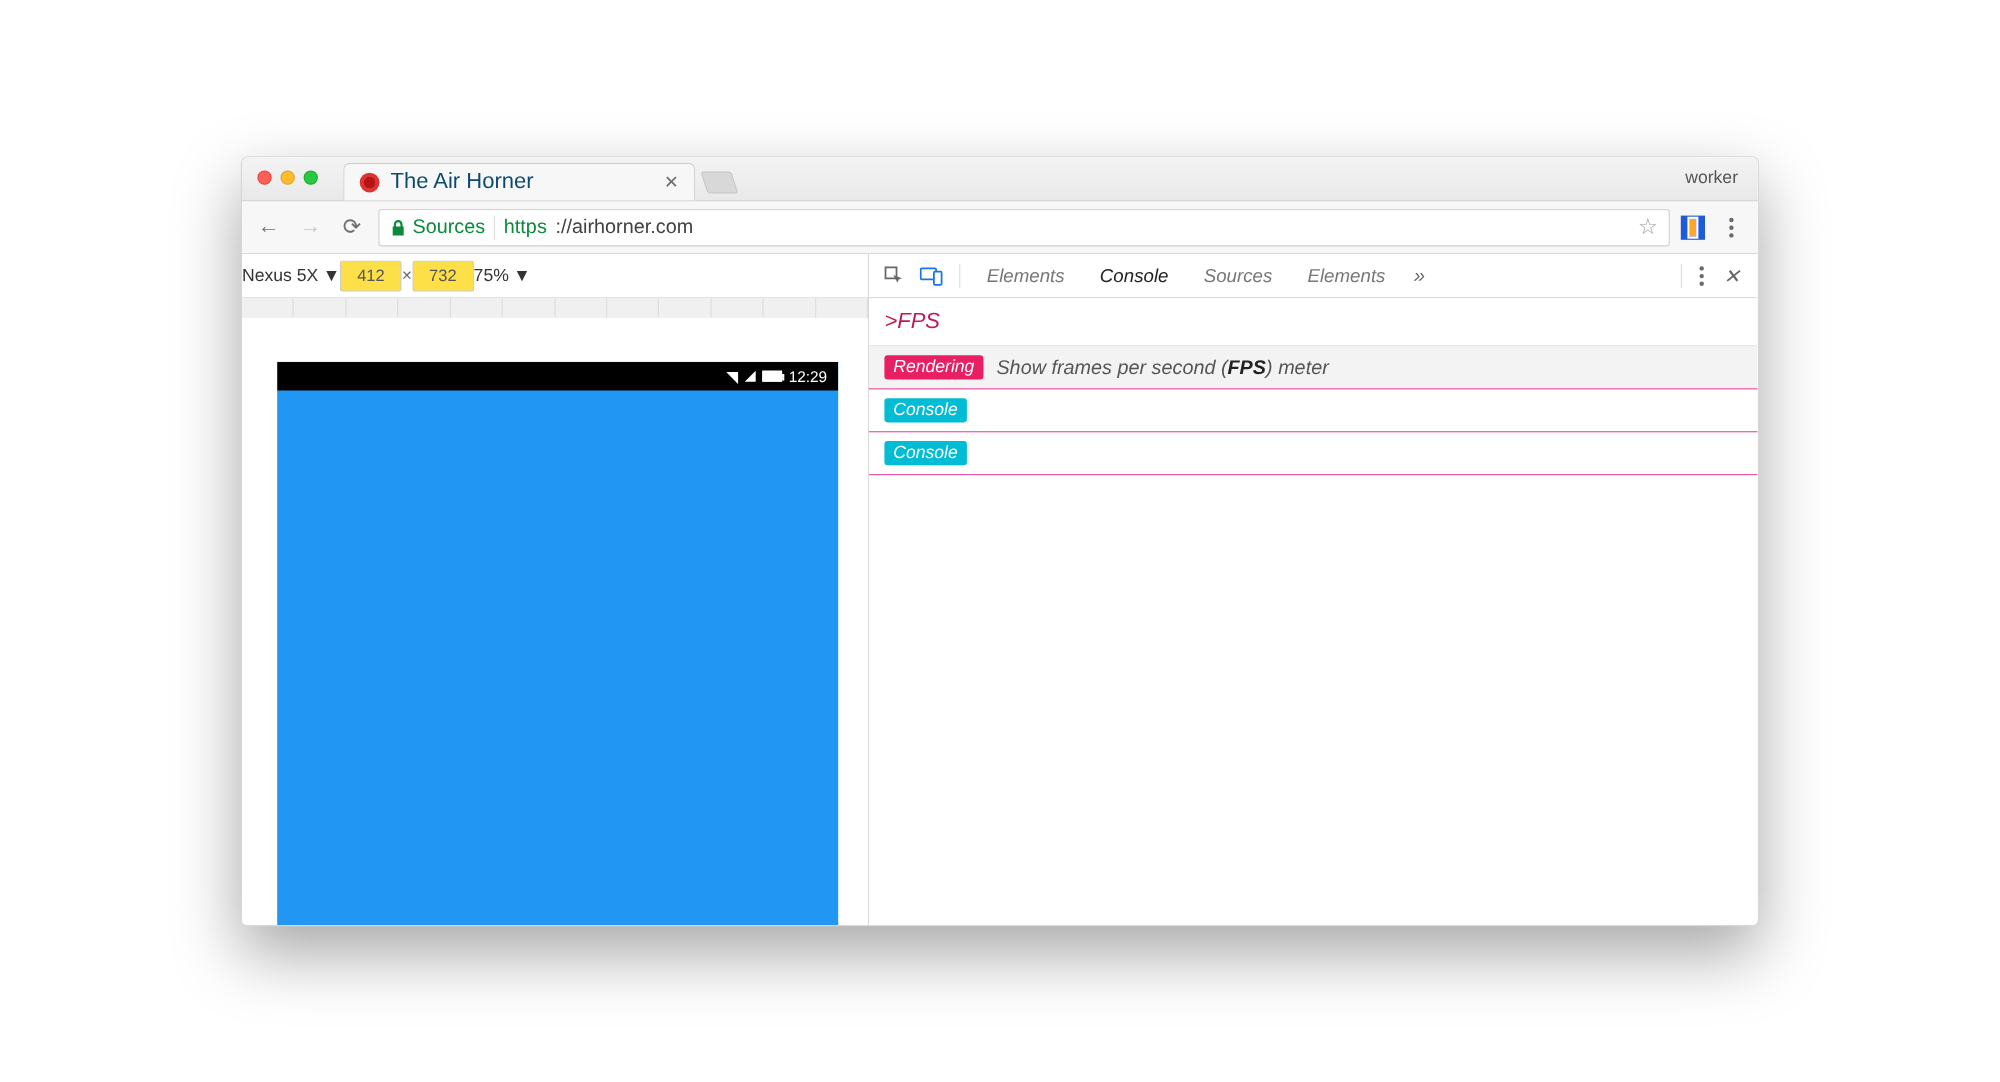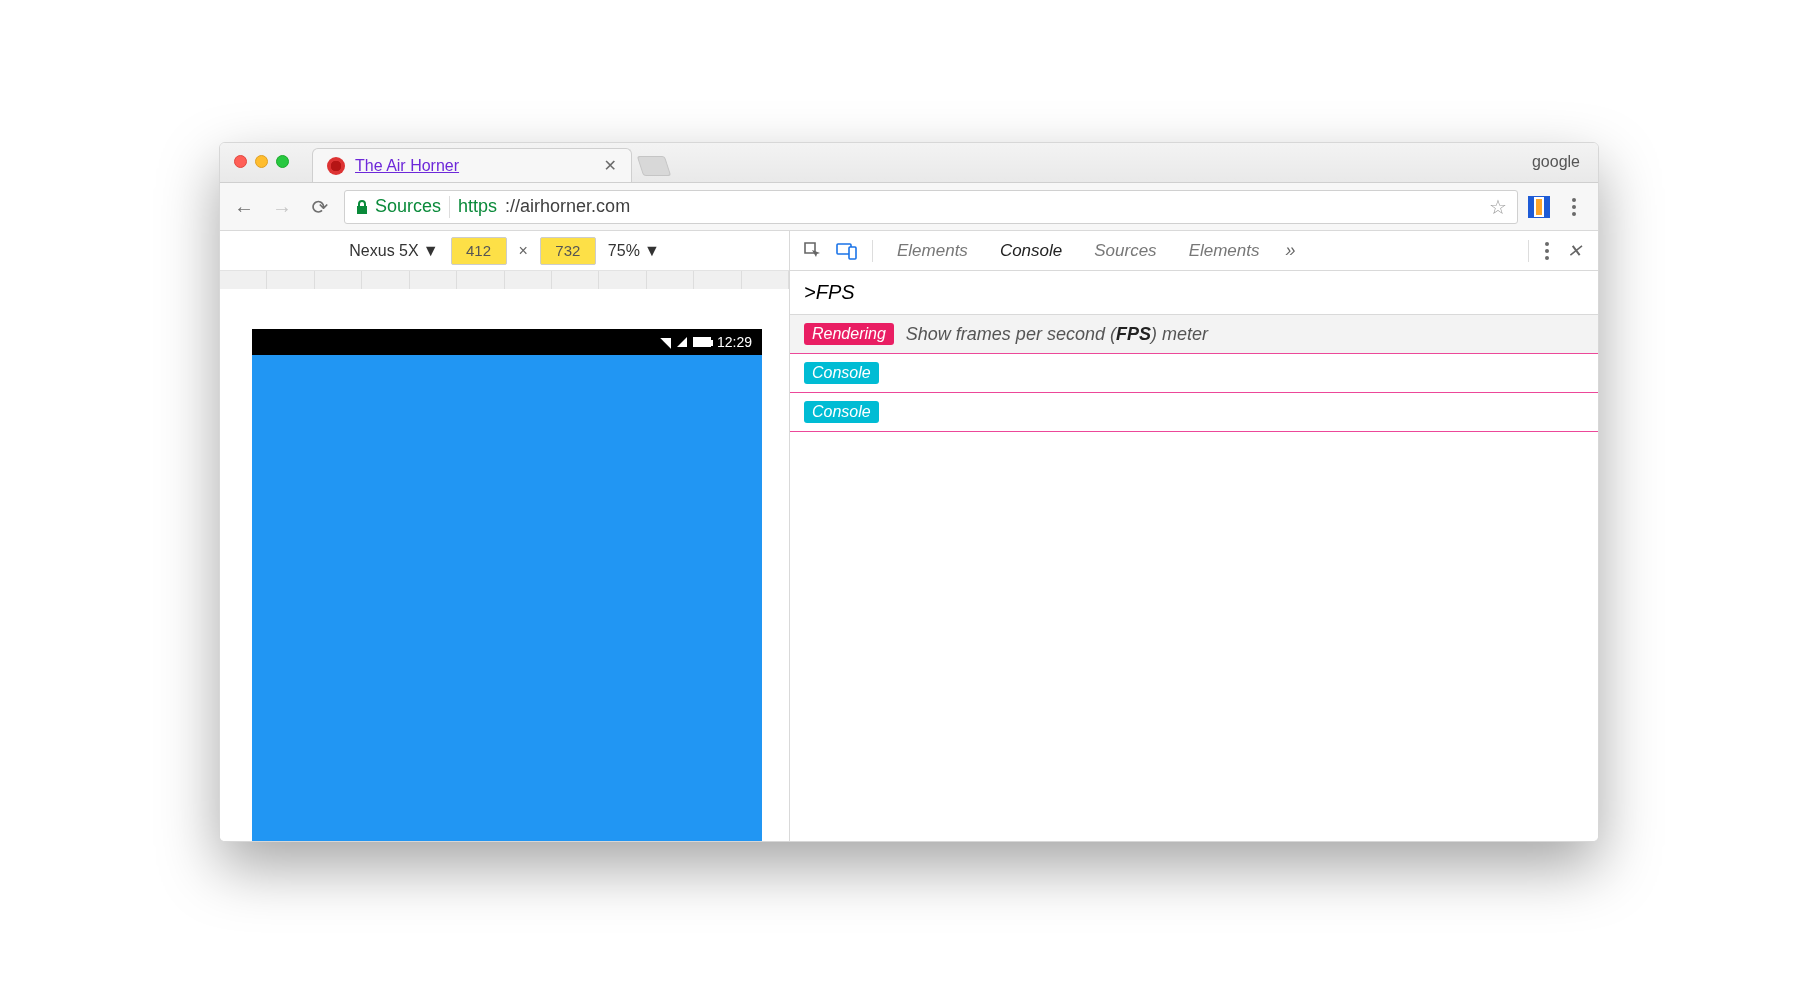--- a/index.html
+++ b/index.html
@@ -54,21 +54,21 @@
     display: flex;
     align-items: center;
     padding: 0 14px;
     gap: 10px;
     min-width: 320px;
   }
   .favicon {
     width: 18px; height: 18px; border-radius: 50%;
     background: radial-gradient(circle at 50% 50%, #b51515 0 40%, #d33 42% 100%);
   }
-  .tab-title { font-size: 16px; color:#6d28d9; flex:1;text-decoration:underline; }
+  .tab-title { font-size: 20px; color:#0c4a6e; flex:1; }
   .tab-close { color:#6b6b6b; font-size:16px; cursor:pointer; }
   .newtab {
     margin-left: 8px;
     width: 28px; height: 20px;
     background:#d8d8d8;
     border:1px solid #c5c5c5;
     border-radius: 3px;
     transform: skewX(18deg);
     margin-bottom: 6px;
   }
@@ -131,22 +131,22 @@
     width: 570px;
     border-right:1px solid #d9d9d9;
     display:flex;
     flex-direction:column;
     background:#fff;
   }
   .device-bar {
     height: 40px;
     display:flex;
     align-items:center;
-    justify-content:center;
-    gap: 12px;
+    justify-content:flex-start;
+    gap: 0;
     font-size:16px;
     color:#333;
     border-bottom:1px solid #e3e3e3;
   }
   .device-name { display:flex; align-items:center; gap:4px; cursor:pointer; }
   .dim-input {
     width:56px; height:28px;
     border:1px solid #ccc; border-radius:2px;
     text-align:center; font-size:15px; color:#555; background:#fde047;
   }
@@ -214,21 +214,21 @@
   .dt-menu { display:flex;flex-direction:column;gap:3px;cursor:pointer;padding:0 10px; }
   .dt-menu span { width:4px;height:4px;background:#6a6a6a;border-radius:50%; }
   .dt-close { cursor:pointer; font-size:18px; color:#666; padding:0 8px; }
   
   .cmd-input {
     height:44px;
     border-bottom:1px solid #d9d9d9;
     display:flex;align-items:center;
     padding:0 14px;
     font-size:20px;
-    color:#000000;
+    color:#be185d;
   }
   .cmd-list { display:flex;flex-direction:column; }
   .cmd-item {
     display:flex;align-items:center;
     gap:12px;
     padding: 8px 14px;
     font-size:18px;
     color:#555;
     border-bottom:1px solid #ec4899;
     cursor:pointer;
@@ -252,21 +252,21 @@
       <div class="tl red"></div>
       <div class="tl yellow"></div>
       <div class="tl green"></div>
     </div>
     <div class="tab">
       <div class="favicon"></div>
       <span class="tab-title">The Air Horner</span>
       <span class="tab-close">✕</span>
     </div>
     <div class="newtab"></div>
-    <div class="profile-label">google</div>
+    <div class="profile-label">worker</div>
   </div>
 
   <div class="addrbar">
     <div class="nav-btn">←</div>
     <div class="nav-btn disabled">→</div>
     <div class="nav-btn">⟳</div>
     <div class="omnibox">
       <span class="secure">
         <span class="lock-icon">
           <svg width="14" height="16" viewBox="0 0 14 16">

